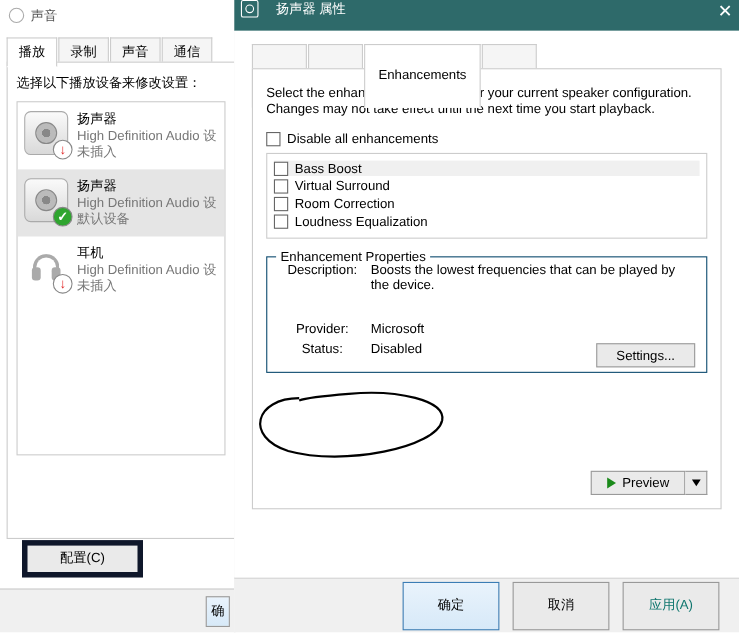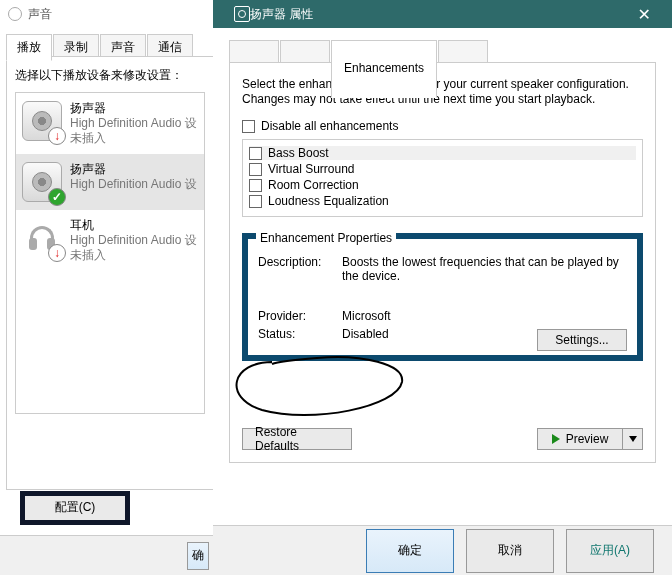--- a/index.html
+++ b/index.html
@@ -28,38 +28,38 @@
   .badge.ok{background:#2fa52f;color:#fff}
   .dev .meta{line-height:15px;white-space:nowrap}
   .dev .name{color:#000}
   .dev .sub,.dev .state{color:#777}
   .config-btn{position:absolute;left:20px;bottom:50px;width:100px;height:24px;border:5px solid #0f172a;background:#eaeaea;text-align:center;line-height:22px}
   .sound-footer{position:absolute;left:0;right:0;bottom:0;height:40px;border-top:1px solid #ccc;background:#f0f0f0;display:flex;justify-content:flex-end;align-items:center;padding-right:4px;box-sizing:border-box}
   .sound-footer .btn-stub{width:20px;height:26px;border:1px solid #999;background:linear-gradient(#e9f3fc,#d7e9f8);display:flex;align-items:center;justify-content:center}
 
   
   .props{position:absolute;left:213px;top:0;right:0;bottom:0;background:#fff;display:flex;flex-direction:column}
-  .props-title{height:28px;background:#2e6a6a;color:#fff;display:flex;align-items:center;padding:0 21px;gap:0}
+  .props-title{height:28px;background:#2e6a6a;color:#fff;display:flex;align-items:flex-start;padding:0 6px;gap:16px}
   .props-title .spk-ico{width:14px;height:14px;border:1px solid #fff;border-radius:2px;position:relative}
   .props-title .spk-ico::after{content:"";position:absolute;left:3px;top:3px;width:6px;height:6px;border:1px solid #fff;border-radius:50%}
   .props-title .x{margin-left:auto;font-size:16px;font-family:Arial}
   .props-body{flex:1;position:relative;background:#fff}
   .props-tabs{position:absolute;left:16px;top:12px;display:flex}
   .props-tabs .tab{padding:20px 12px;border:1px solid #ccc;border-bottom:none;margin-right:1px;background:#f5f5f5;position:relative}
   .props-tabs .tab.active{background:#fff;z-index:2;border-bottom:1px solid #fff}
   .props-page{position:absolute;left:16px;right:16px;top:34px;bottom:62px;border:1px solid #ccc;background:#fff;padding:14px 12px;box-sizing:border-box}
   .desc{margin-bottom:12px;line-height:15px}
   .row{display:flex;align-items:center;gap:6px;margin:2px 0}
   .cbox{width:13px;height:13px;border:1px solid #666;box-sizing:border-box;background:#fff;flex:0 0 13px}
   .enh-list{border:1px solid #ccc;padding:4px 6px;margin-top:6px;height:78px;box-sizing:border-box}
   .enh-list .row:first-child{background:#f0f0f0}
-  .group{border:6px solid #0c4a6e;margin-top:16px;position:relative;padding:12px 10px 10px 10px}
+  .group{border:1px solid #0c4a6e;margin-top:16px;position:relative;padding:0 10px 10px 10px}
   .group .legend{position:absolute;left:8px;top:-8px;background:#fff;padding:0 4px}
   .kv{display:flex;margin:4px 0}
-  .kv .k{width:80px;text-align:left;margin-right:4px}
+  .kv .k{width:80px;text-align:center;margin-right:4px}
   .btn{border:1px solid #999;background:#eaeaea;height:22px;display:inline-flex;align-items:center;justify-content:center;padding:0 12px;box-sizing:border-box}
   .btn.settings{position:absolute;right:10px;bottom:4px;width:90px}
   .btn.restore{position:absolute;left:12px;bottom:12px;width:110px}
   .preview-wrap{position:absolute;right:12px;bottom:12px;display:flex}
   .btn.preview{width:86px}
   .play{width:0;height:0;border-left:8px solid #1a8a1a;border-top:5px solid transparent;border-bottom:5px solid transparent;margin-right:6px}
   .btn.dd{width:20px;padding:0;border-left:none}
   .dd-arrow{width:0;height:0;border-left:4px solid transparent;border-right:4px solid transparent;border-top:6px solid #000}
   .props-footer{height:50px;border-top:1px solid #ccc;background:#f0f0f0;display:flex;justify-content:flex-end;align-items:center;gap:12px;padding:0 18px;box-sizing:border-box}
   .props-footer .btn{width:88px;height:44px}
@@ -101,20 +101,21 @@
         </div>
         <div class="dev active">
           <div class="thumb">
               <div class="box"></div>
               <div class="spk"></div>
               <div class="badge ok">✓</div>
             </div>
           <div class="meta">
             <div class="name">扬声器</div>
             <div class="sub">High Definition Audio 设</div>
+            <div class="state">默认设备</div>
           </div>
         </div>
         <div class="dev">
           <div class="thumb">
               <div class="hp"></div>
               <div class="badge down">↓</div>
             </div>
           <div class="meta">
             <div class="name">耳机</div>
             <div class="sub">High Definition Audio 设</div>
@@ -176,21 +177,20 @@
           <div class="kv">
             <div class="k">Provider:</div>
             <div>Microsoft</div>
           </div>
           <div class="kv">
             <div class="k">Status:</div>
             <div>Disabled</div>
           </div>
           <div class="btn settings">Settings...</div>
         </div>
-        <div class="btn restore">Restore Defaults</div>
         <div class="preview-wrap">
           <div class="btn preview">
             <span class="play"></span>
             <span>Preview</span>
           </div>
           <div class="btn dd">
               <span class="dd-arrow"></span>
             </div>
         </div>
       </div>

